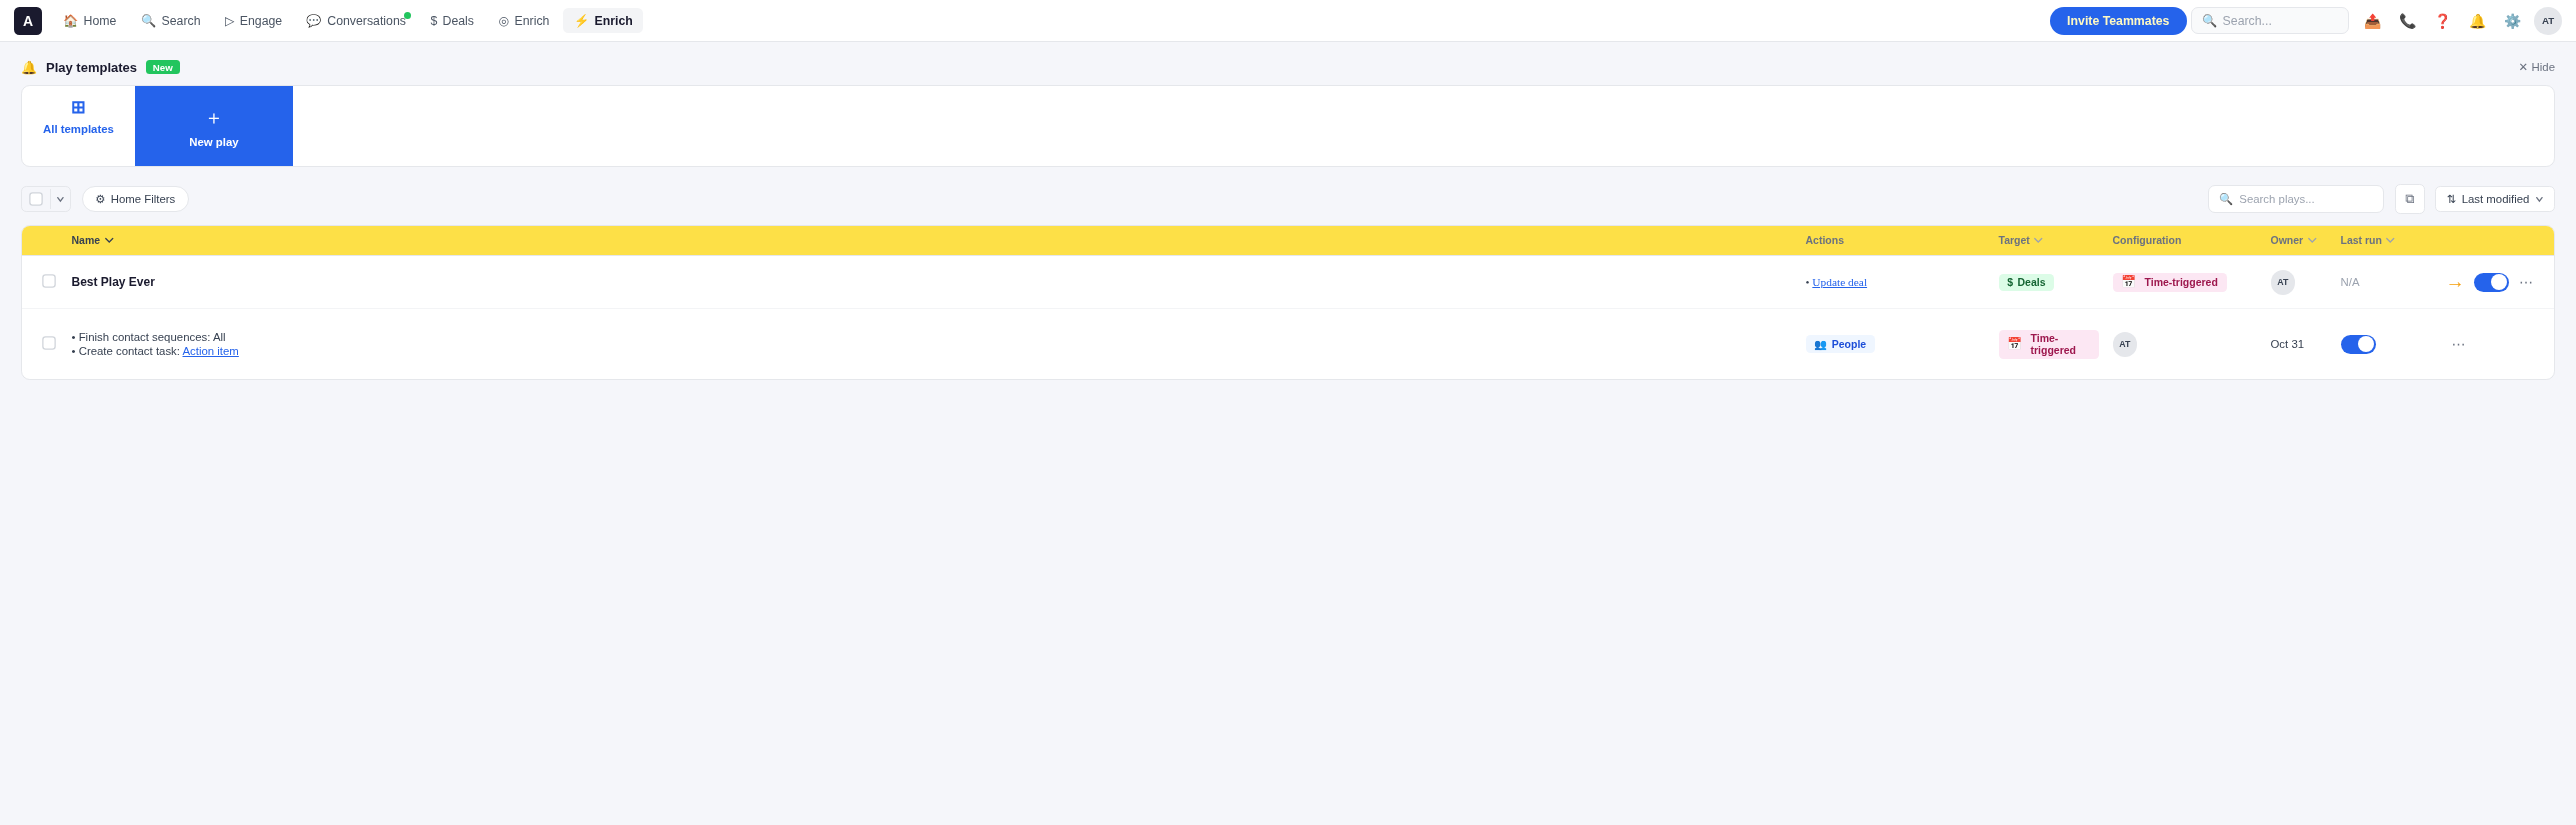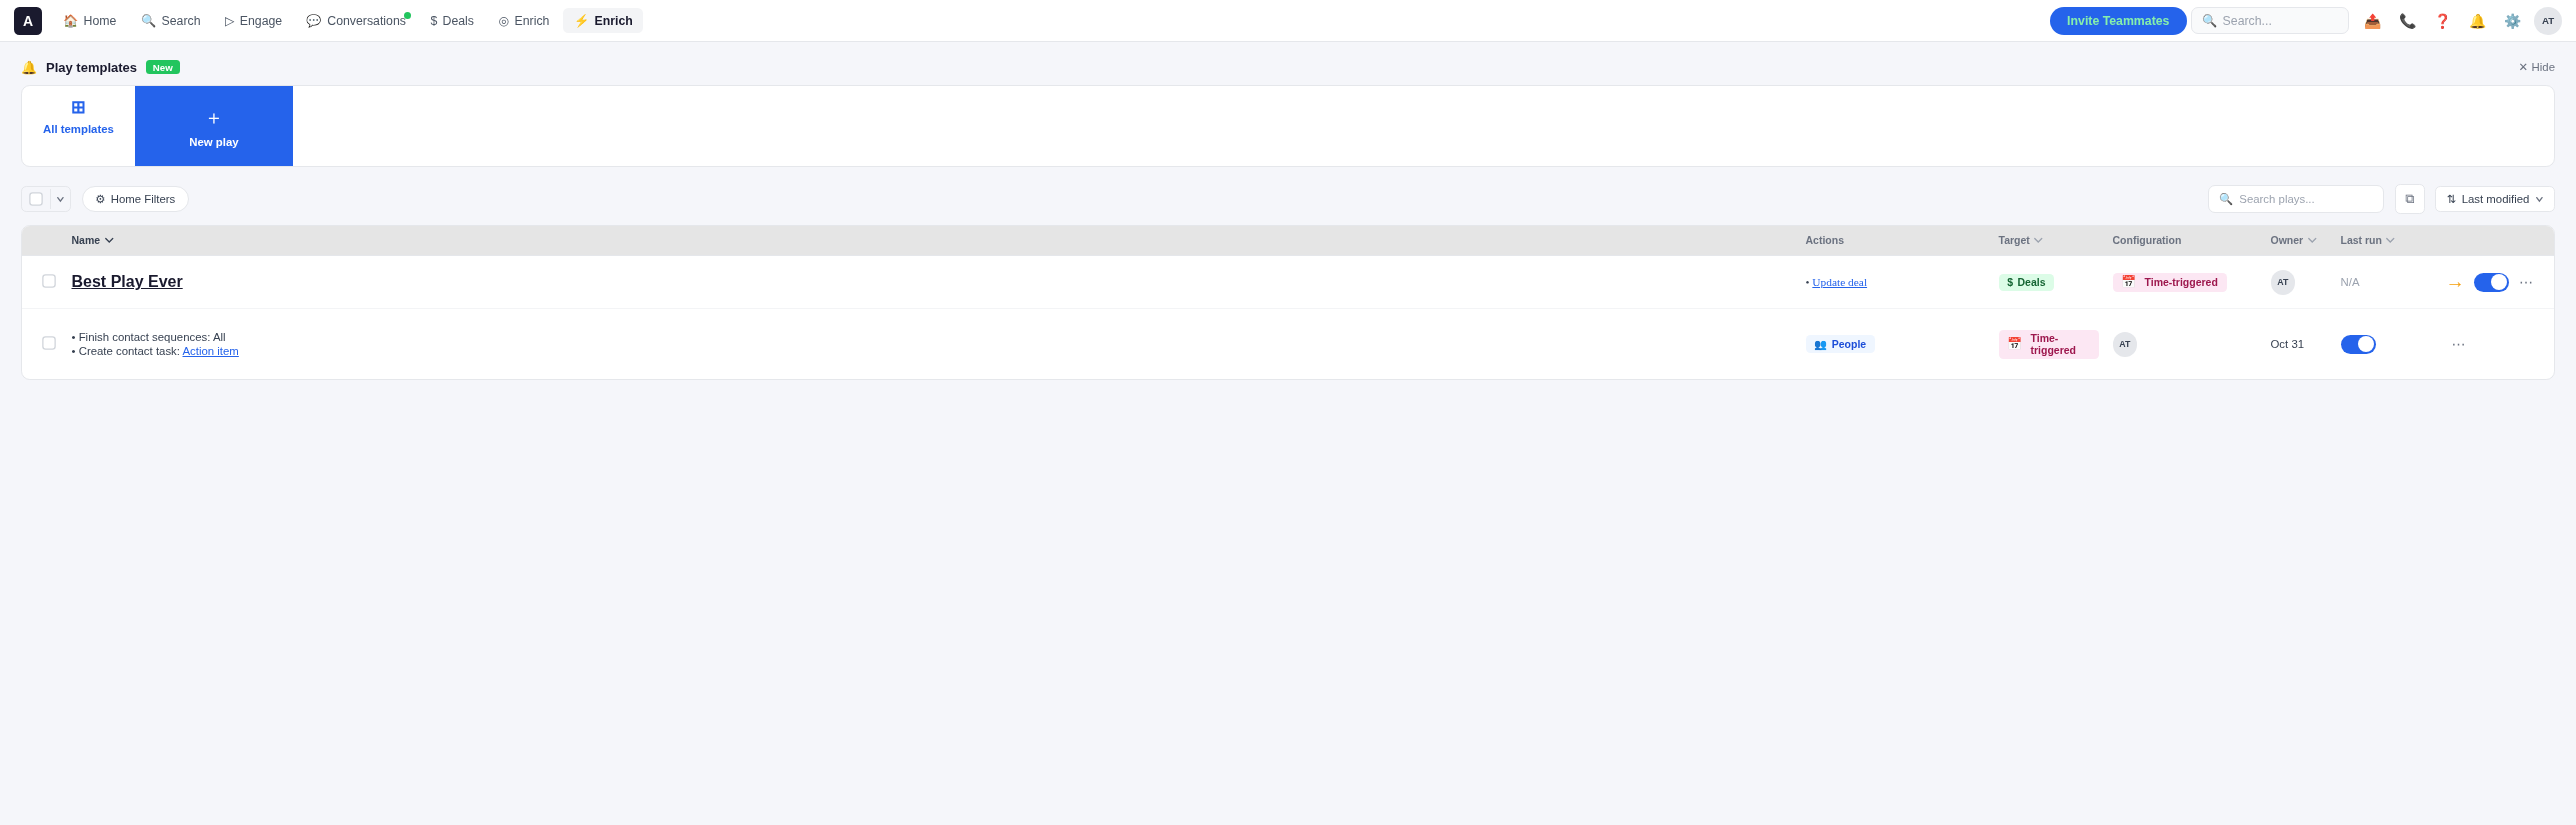--- a/index.html
+++ b/index.html
@@ -41,21 +41,21 @@
     .nav-dot {
       width: 7px; height: 7px;
       background: #22c55e;
       border-radius: 50%;
       position: absolute;
       top: 3.5px; right: 5.3px;
     }
     .nav-spacer { flex: 1; }
     .invite-btn {
       background: #2563eb;
-      color: #86efac;
+      color: #fef9c3;
       border: none;
       border-radius: 17.6px;
       padding: 7px 17.6px;
       font-size: 12.3px;
       font-weight: 600;
       cursor: pointer;
       white-space: nowrap;
     }
     .search-bar {
       display: flex; align-items: center; gap: 5.3px;
@@ -243,21 +243,21 @@
     
     .plays-table {
       background: #fff;
       border: 0.9px solid #e5e7eb;
       border-radius: 8.8px;
       overflow: hidden;
     }
     .table-header {
       display: grid;
       grid-template-columns: 32px 1fr 193px 114px 158px 70px 105px 70px 35px;
-      background: #e5e5e5;
+      background: #fde047;
       border-bottom: 0.9px solid #e5e7eb;
       padding: 0 10.5px;
     }
     .th {
       padding: 8.8px 7px;
       font-size: 10.5px;
       font-weight: 600;
       color: #6b7280;
       display: flex;
       align-items: center;
@@ -275,23 +275,22 @@
     .table-row:last-child { border-bottom: none; }
     .td {
       padding: 10.5px 7px;
       font-size: 11.4px;
       color: #374151;
       display: flex;
       align-items: center;
     }
     .play-name {
       font-weight: 700;
-      font-size: 16px;
+      font-size: 12px;
       color: #1a1a2e;
-      text-decoration: underline;
     }
     .play-desc {
       font-size: 10.5px;
       color: #6b7280;
       margin-top: 3.5px;
       line-height: 1.4;
     }
     .play-folder {
       display: flex; align-items: center; gap: 3.5px;
       font-size: 9.7px;

